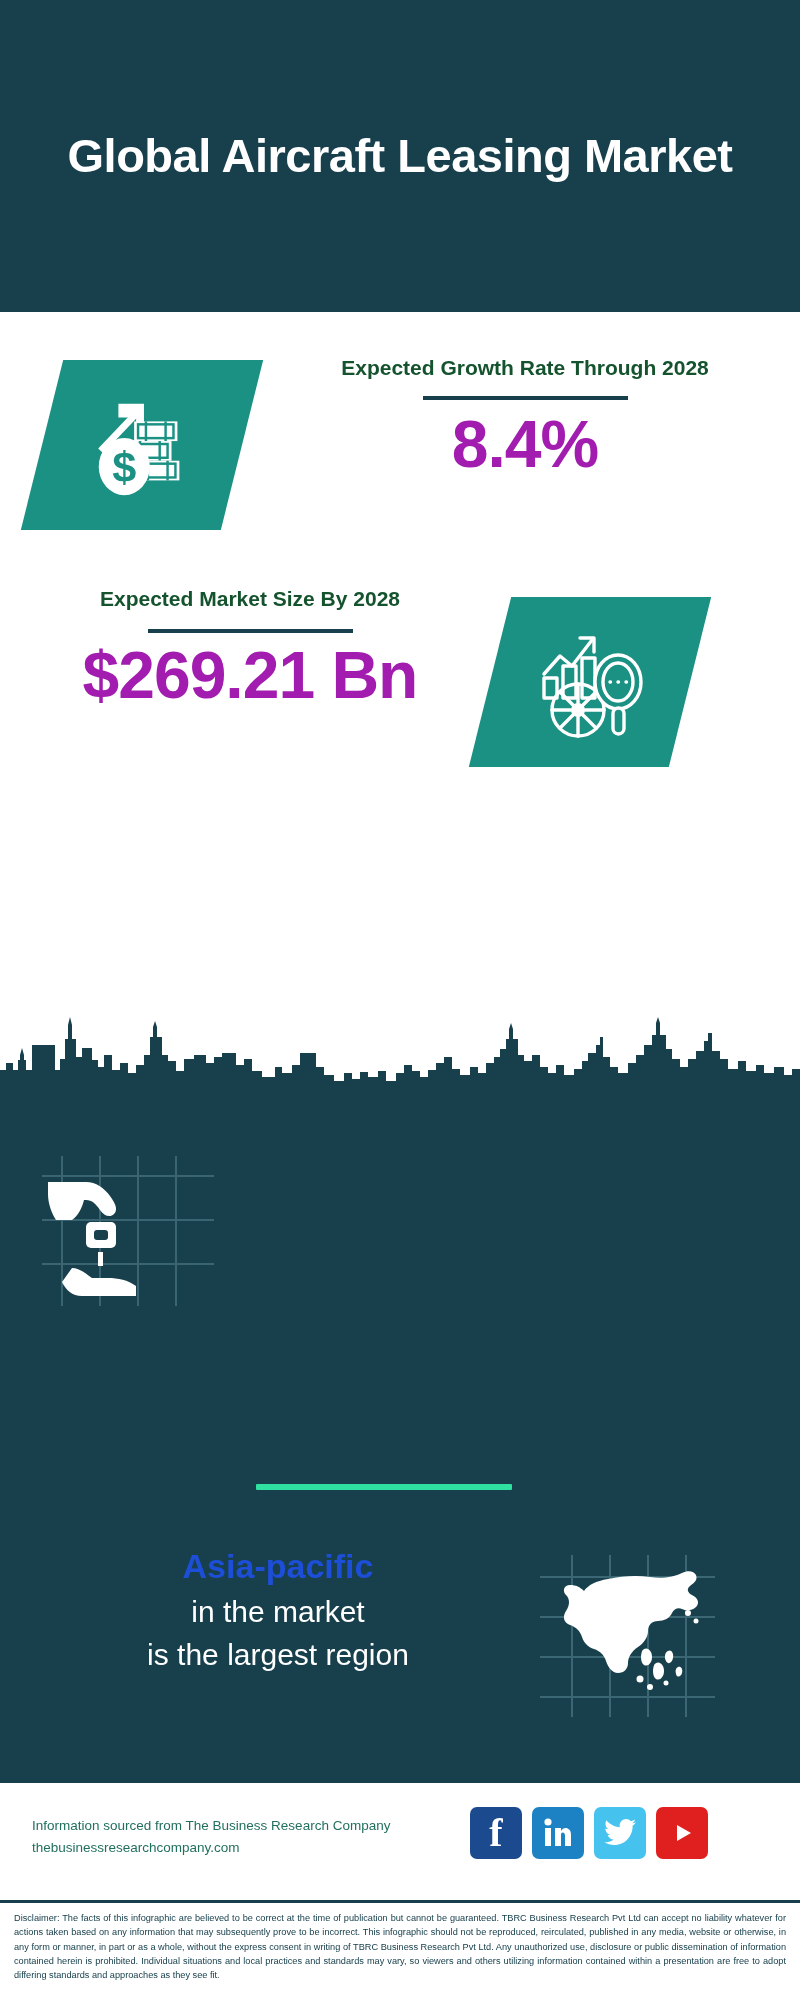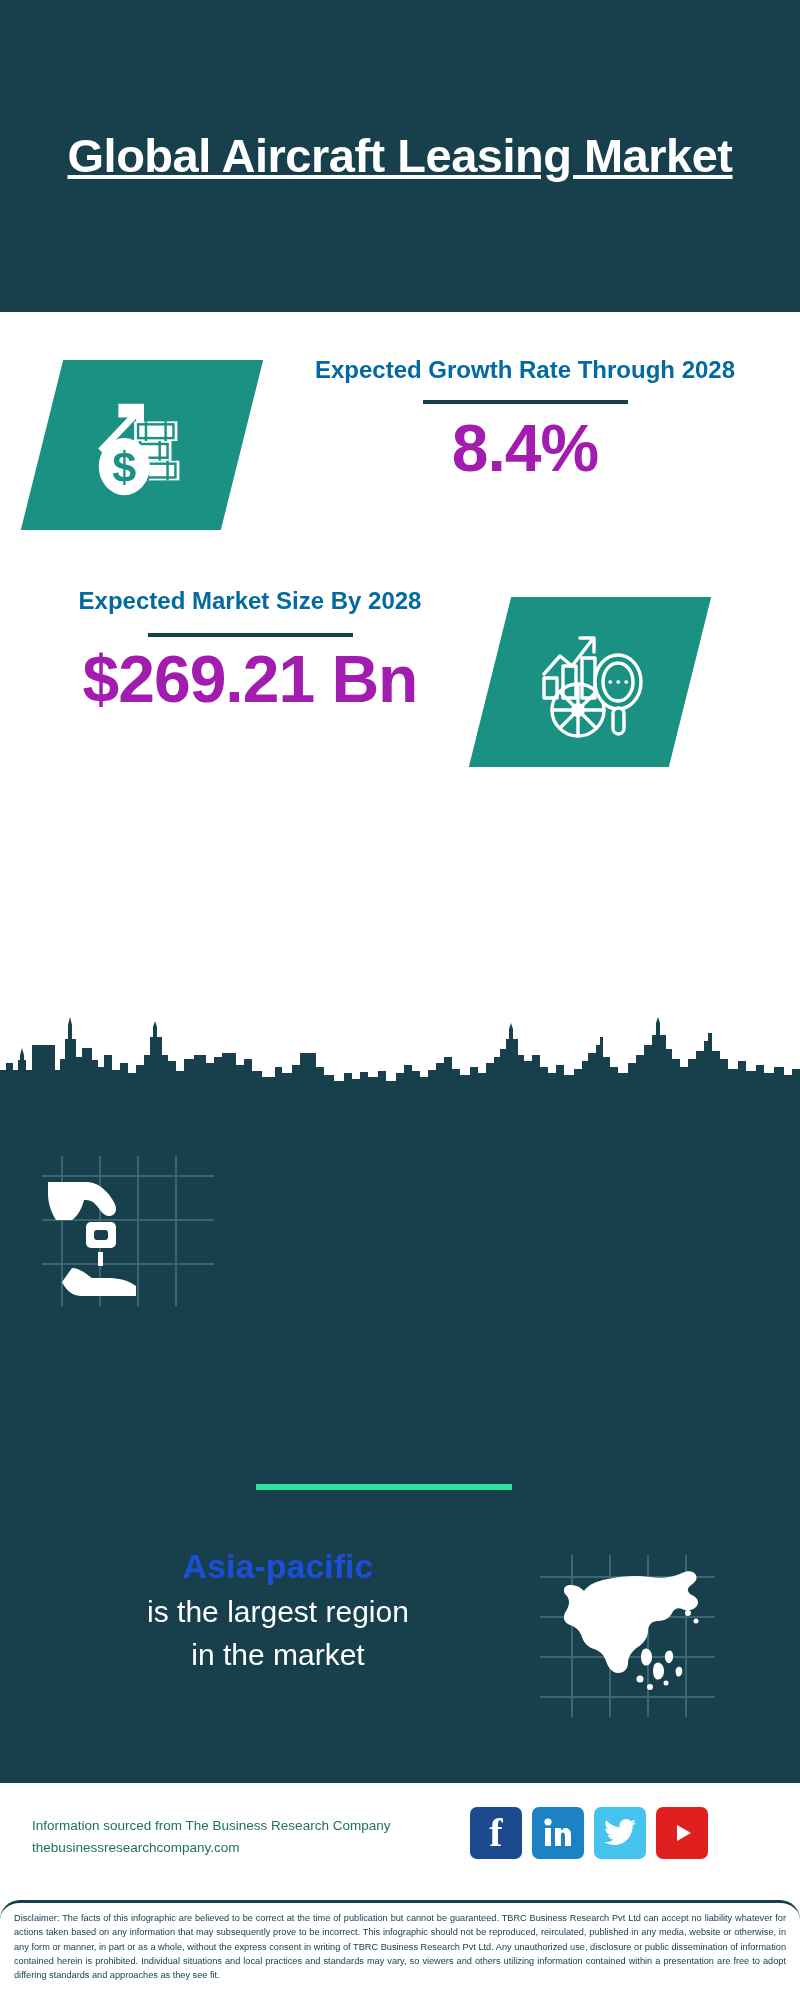--- a/index.html
+++ b/index.html
@@ -19,43 +19,42 @@
     display:flex; align-items:center; justify-content:center;
   }
   .header-title {
     color:#ffffff;
     font-size:47px;
     font-weight:bold;
     line-height:1.25;
     text-align:center;
     letter-spacing:-0.5px;
     padding:0 60px;
-    text-decoration:underline;
   }
 
   
   .stat1 {
     position:absolute; left:0; top:312px; width:800px; height:265px;
   }
   .para {
     position:absolute;
     background:#1a9183;
     transform:skewX(-14deg);
     display:flex; align-items:center; justify-content:center;
   }
   .para-inner { transform:skewX(14deg); display:flex; align-items:center; justify-content:center; }
   .icon1-box { left:42px; top:48px; width:200px; height:170px; }
 
   .stat1-text {
     position:absolute; left:290px; top:42px; width:470px;
     text-align:center;
   }
   .stat-label {
-    color:#0369a1;
-    font-size:24px;
+    color:#14532d;
+    font-size:21px;
     font-weight:bold;
     line-height:1.35;
   }
   .rule-dark {
     width:205px; height:4px; background:#17404c;
     margin:14px auto 8px auto;
   }
   .stat-value {
     color:#a21caf;
     font-size:66px;
@@ -145,21 +144,20 @@
     color:#fff; font-size:40px; font-weight:bold; line-height:44px;
     font-family:"Liberation Serif", serif;
   }
 
   
   .disclaimer {
     position:absolute; left:0; top:1900px; width:800px; height:100px;
     background:#ffffff;
     border-top:3px solid #17404c;
     padding:8px 14px 0 14px;
-    border-radius:20px;
   }
   .disclaimer p {
     color:#17404c; font-size:9.2px; line-height:1.55; text-align:justify;
   }
 </style>
 </head>
 <body>
 
 <div class="page">
 
@@ -295,22 +293,22 @@
         </g>
       </svg>
     </div>
   </div>
 
   <div class="green-rule"></div>
 
   <div class="region-row">
     <div class="region-text">
       <div class="region-name">Asia-pacific</div>
+      <div class="region-sub">in the market</div>
       <div class="region-sub">is the largest region</div>
-      <div class="region-sub">in the market</div>
     </div>
     <div class="region-map-wrap">
       <svg width="185" height="165" viewBox="0 0 185 165">
         <g stroke="#3a6773" stroke-width="2">
           <line x1="32" y1="0" x2="32" y2="162"></line>
           <line x1="70" y1="0" x2="70" y2="162"></line>
           <line x1="108" y1="0" x2="108" y2="162"></line>
           <line x1="146" y1="0" x2="146" y2="162"></line>
           <line x1="0" y1="22" x2="175" y2="22"></line>
           <line x1="0" y1="62" x2="175" y2="62"></line>

